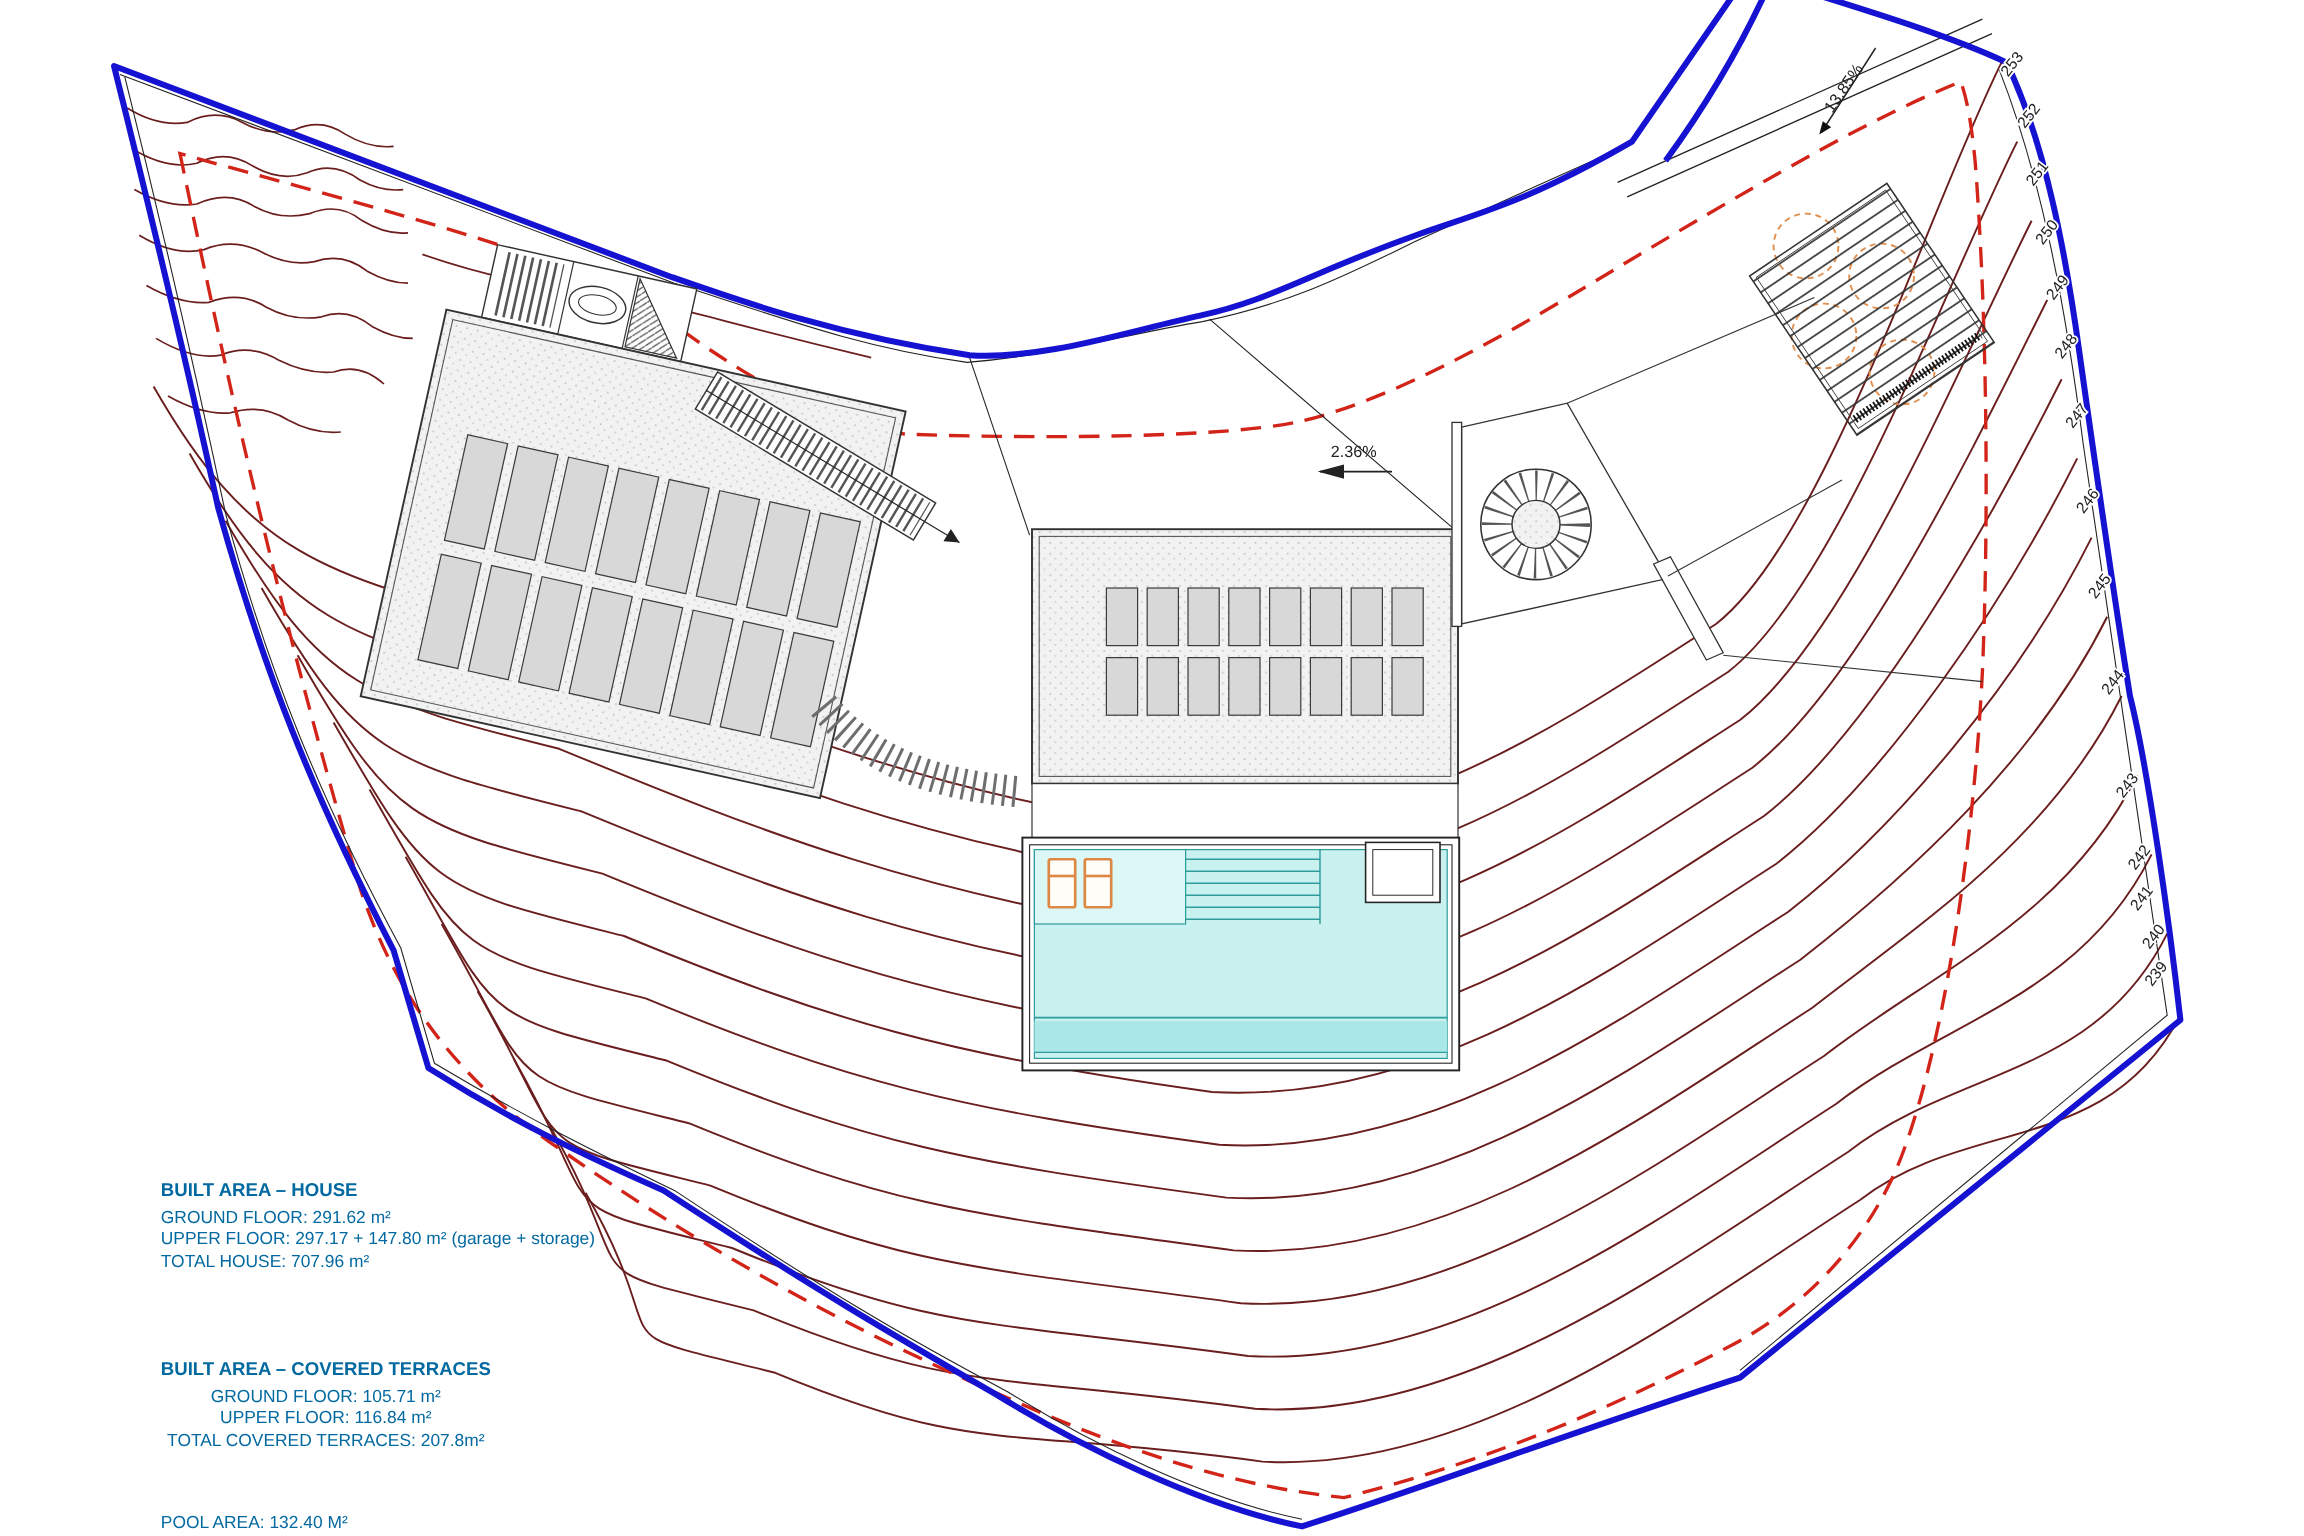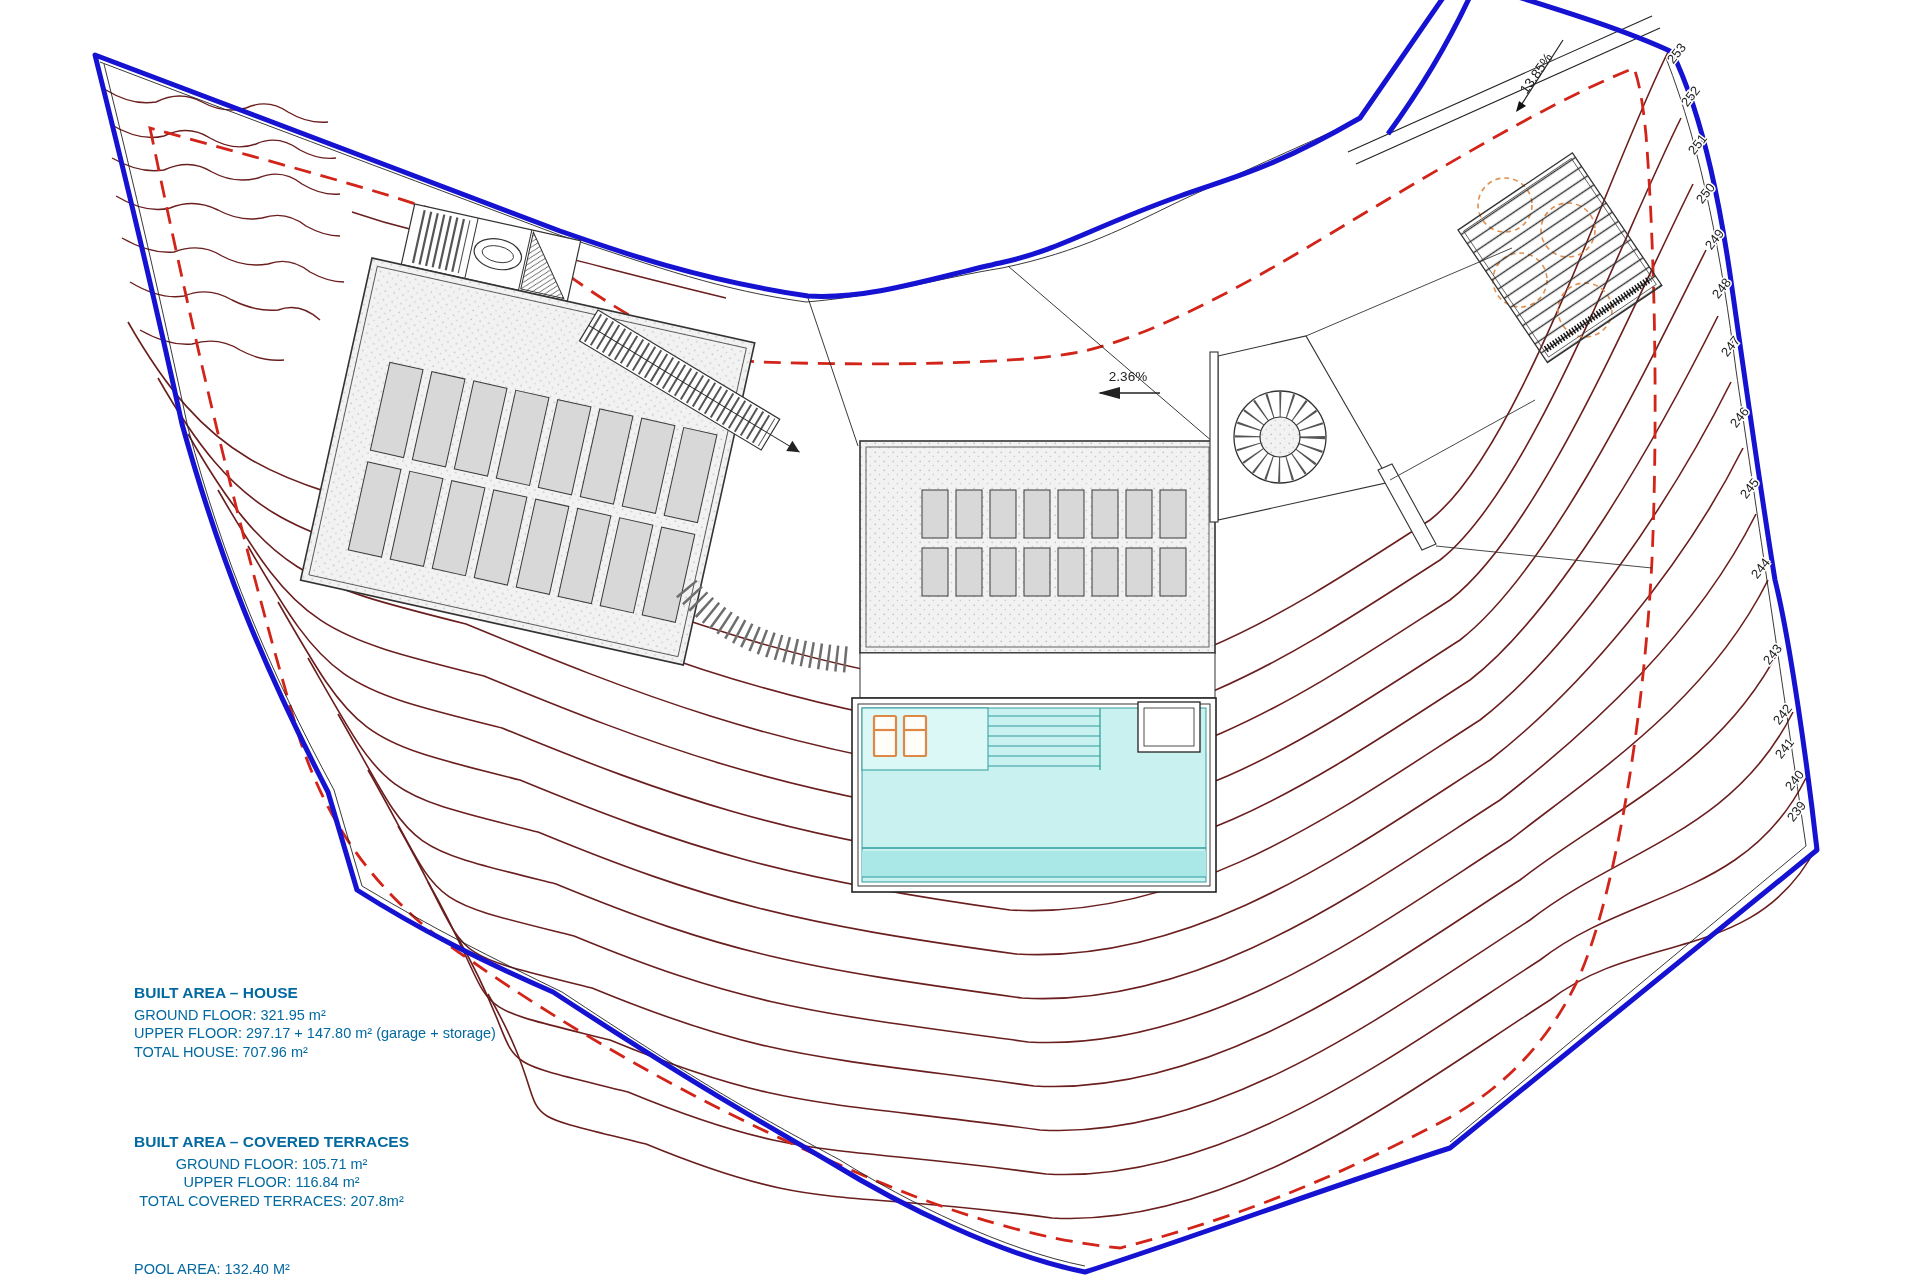--- a/index.html
+++ b/index.html
@@ -272,21 +272,21 @@
     <text class="contour-label" transform="translate(1776,657) rotate(-52)" text-anchor="middle">243</text>
     <text class="contour-label" transform="translate(1786,717) rotate(-52)" text-anchor="middle">242</text>
     <text class="contour-label" transform="translate(1788,751) rotate(-52)" text-anchor="middle">241</text>
     <text class="contour-label" transform="translate(1798,783) rotate(-52)" text-anchor="middle">240</text>
     <text class="contour-label" transform="translate(1800,814) rotate(-52)" text-anchor="middle">239</text>
   </g>
 </svg>
 
   <div class="area-block" style="top:984px;">
     <div class="ab-title">BUILT AREA – HOUSE</div>
-    <div>GROUND FLOOR: 321.95 m²</div>
+    <div>GROUND FLOOR: 291.62 m²</div>
     <div>UPPER FLOOR: 297.17 + 147.80 m² (garage + storage)</div>
     <div>TOTAL HOUSE: 707.96 m²</div>
   </div>
 
   <div class="area-block" style="top:1133px;text-align:center;">
     <div class="ab-title">BUILT AREA – COVERED TERRACES</div>
     <div>GROUND FLOOR: 105.71 m²</div>
     <div>UPPER FLOOR: 116.84 m²</div>
     <div>TOTAL COVERED TERRACES: 207.8m²</div>
   </div>

